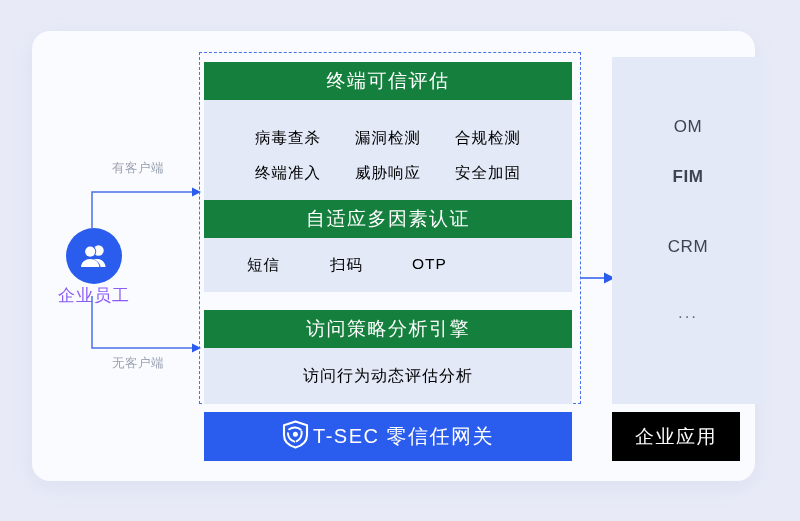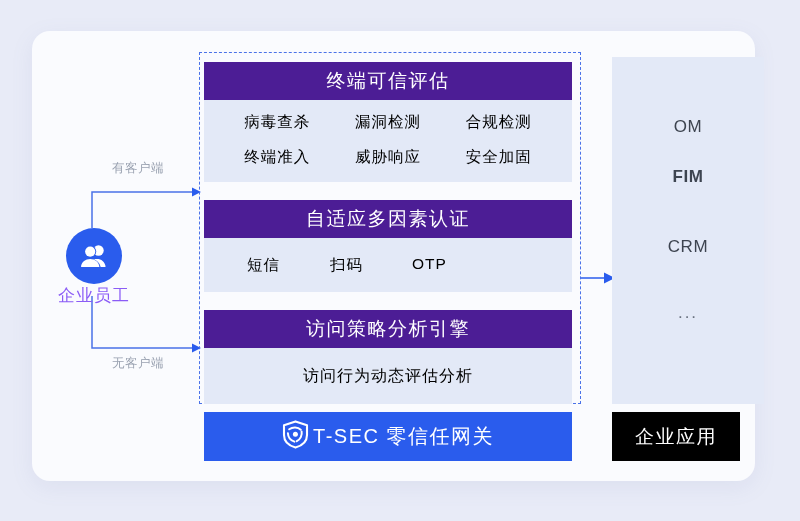--- a/index.html
+++ b/index.html
@@ -82,21 +82,21 @@
   }
 
   
   .block {
     position: absolute;
     left: 204px;
     width: 368px;
     background: #e3e9f7;
   }
   .block-head {
-    background: #4c1d95;
+    background: #15803d;
     color: #ffffff;
     text-align: center;
     font-size: 19px;
     letter-spacing: 1.5px;
     line-height: 38px;
     height: 38px;
   }
   .block-body {
     display: flex;
     flex-wrap: wrap;
@@ -108,21 +108,21 @@
     color: #3d445;
     letter-spacing: 1px;
     text-align: center;
     white-space: nowrap;
   }
 
   
   #block-terminal { top: 62px; }
   #block-terminal .block-body {
     height: 82px;
-    padding: 0;
+    padding: 16px;
   }
   #block-terminal .grid3 {
     display: grid;
     grid-template-columns: repeat(3, 1fr);
     grid-row-gap: 14px;
     width: 100%;
     padding: 10px 18px 12px 18px;
     box-sizing: border-box;
   }
 

